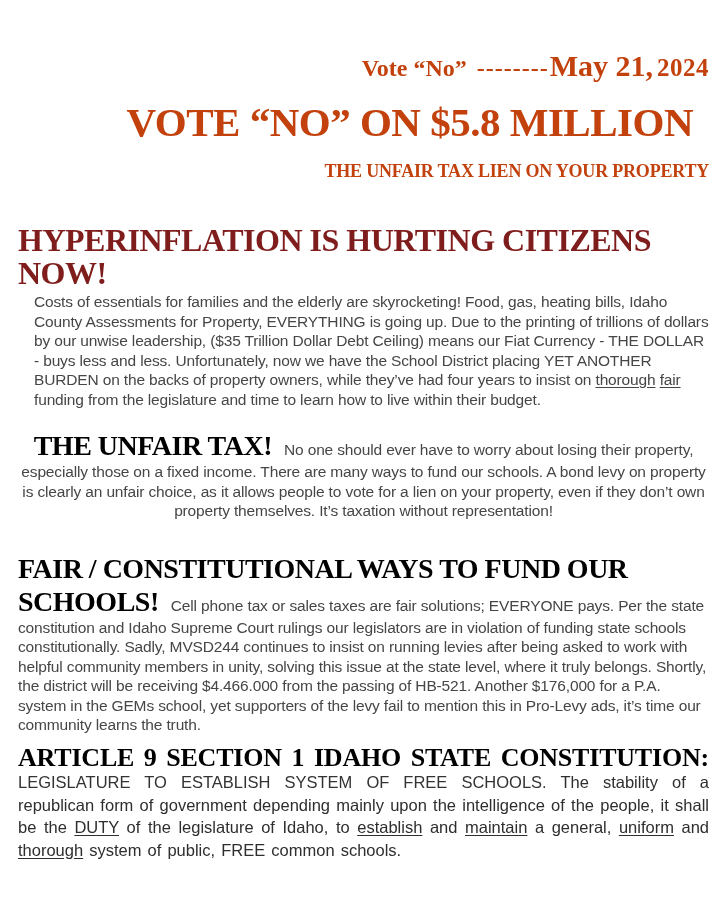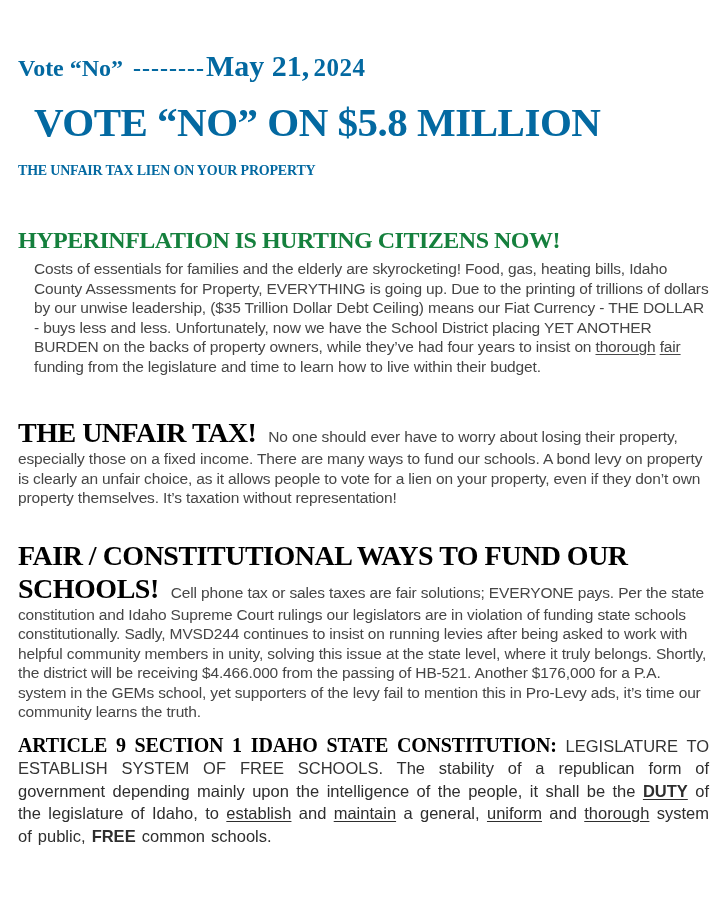--- a/index.html
+++ b/index.html
@@ -6,46 +6,46 @@
   body{
     width:727px;height:907px;
     background:#ffffff;
     overflow:hidden;
     font-family:"Liberation Sans",sans-serif;
     -webkit-font-smoothing:antialiased;
   }
   .doc{padding:0 18px;}
 
   
-  .header{text-align:left;font-family:"Liberation Serif",serif;color:#0369a1;}
+  .header{text-align:right;font-family:"Liberation Serif",serif;color:#c2410c;}
   .top-line{margin-top:50px;font-weight:700;font-size:24px;line-height:32px;white-space:nowrap;}
   .tl-dashes{margin:0 1px 0 10px;letter-spacing:1px;}
   .tl-date-main{font-size:30px;}
   .tl-date-year{font-size:25px;margin-left:4px;letter-spacing:0.5px;}
   .main-title{margin:16px;font-size:41px;line-height:44px;font-weight:700;letter-spacing:-0.5px;}
-  .subtitle{font-size:14px;line-height:22px;font-weight:700;margin-top:5px;letter-spacing:-0.2px;}
+  .subtitle{font-size:18px;line-height:22px;font-weight:700;margin-top:5px;letter-spacing:-0.2px;}
 
   
-  .sec-heading{margin:0;font-family:"Liberation Serif",serif;font-weight:700;color:#15803d;
-    font-size:24px;line-height:33px;letter-spacing:-0.5px;}
+  .sec-heading{margin:0;font-family:"Liberation Serif",serif;font-weight:700;color:#7f1d1d;
+    font-size:32px;line-height:33px;letter-spacing:-0.5px;}
   .sec1{margin-top:42px;}
   .body-text{margin:2px 0 0 16px;font-size:15.5px;line-height:19.5px;color:#464646;letter-spacing:-0.15px;}
-  .sec2{margin-top:40px;}
+  .sec2{margin-top:20px;text-align:center;}
   .sec2 .body-text,.sec3 .body-text{margin:0;}
   .inline-heading{font-family:"Liberation Serif",serif;font-weight:700;color:#000;
     font-size:28px;line-height:33px;letter-spacing:-0.5px;margin-right:12px;}
   .sec3{margin-top:31px;}
   .u{text-decoration:underline;text-underline-offset:2px;}
 
   
   .sec4{margin-top:12px;}
   .article{margin:0;text-align:justify;font-size:16.5px;line-height:22.5px;color:#2e2e2e;word-spacing:1.5px;}
-  .art-heading{font-family:"Liberation Serif",serif;font-weight:700;font-size:20px;color:#000;letter-spacing:-0.2px;}
+  .art-heading{font-family:"Liberation Serif",serif;font-weight:700;font-size:26px;color:#000;letter-spacing:-0.2px;}
   .art-caps{color:#333;}
-  .bold{font-weight:700;}
+  .bold{font-weight:400;}
 
   
   .footer{margin-top:10px;text-align:center;font-family:"Liberation Serif",serif;font-weight:700;
     font-size:17px;line-height:19px;color:#141414;letter-spacing:-0.3px;}
 </style>
 </head>
 <body>
 
 <div class="doc">
 

